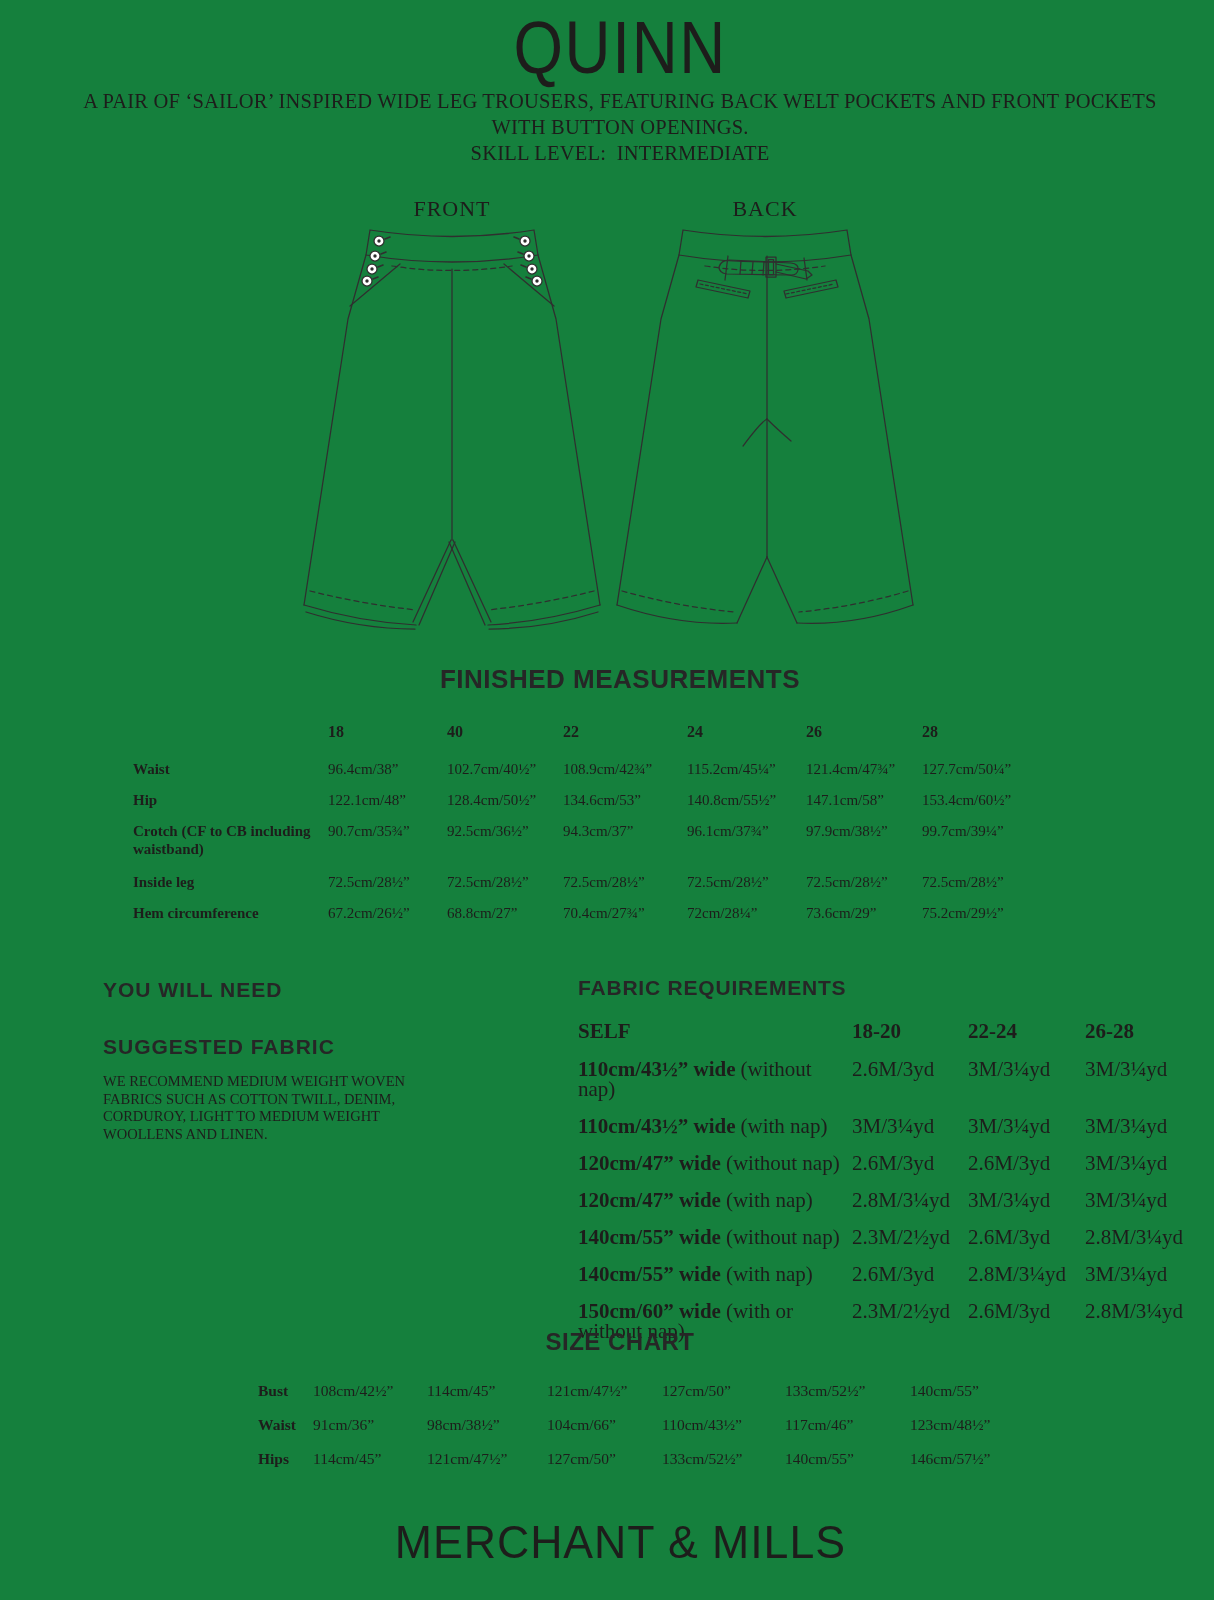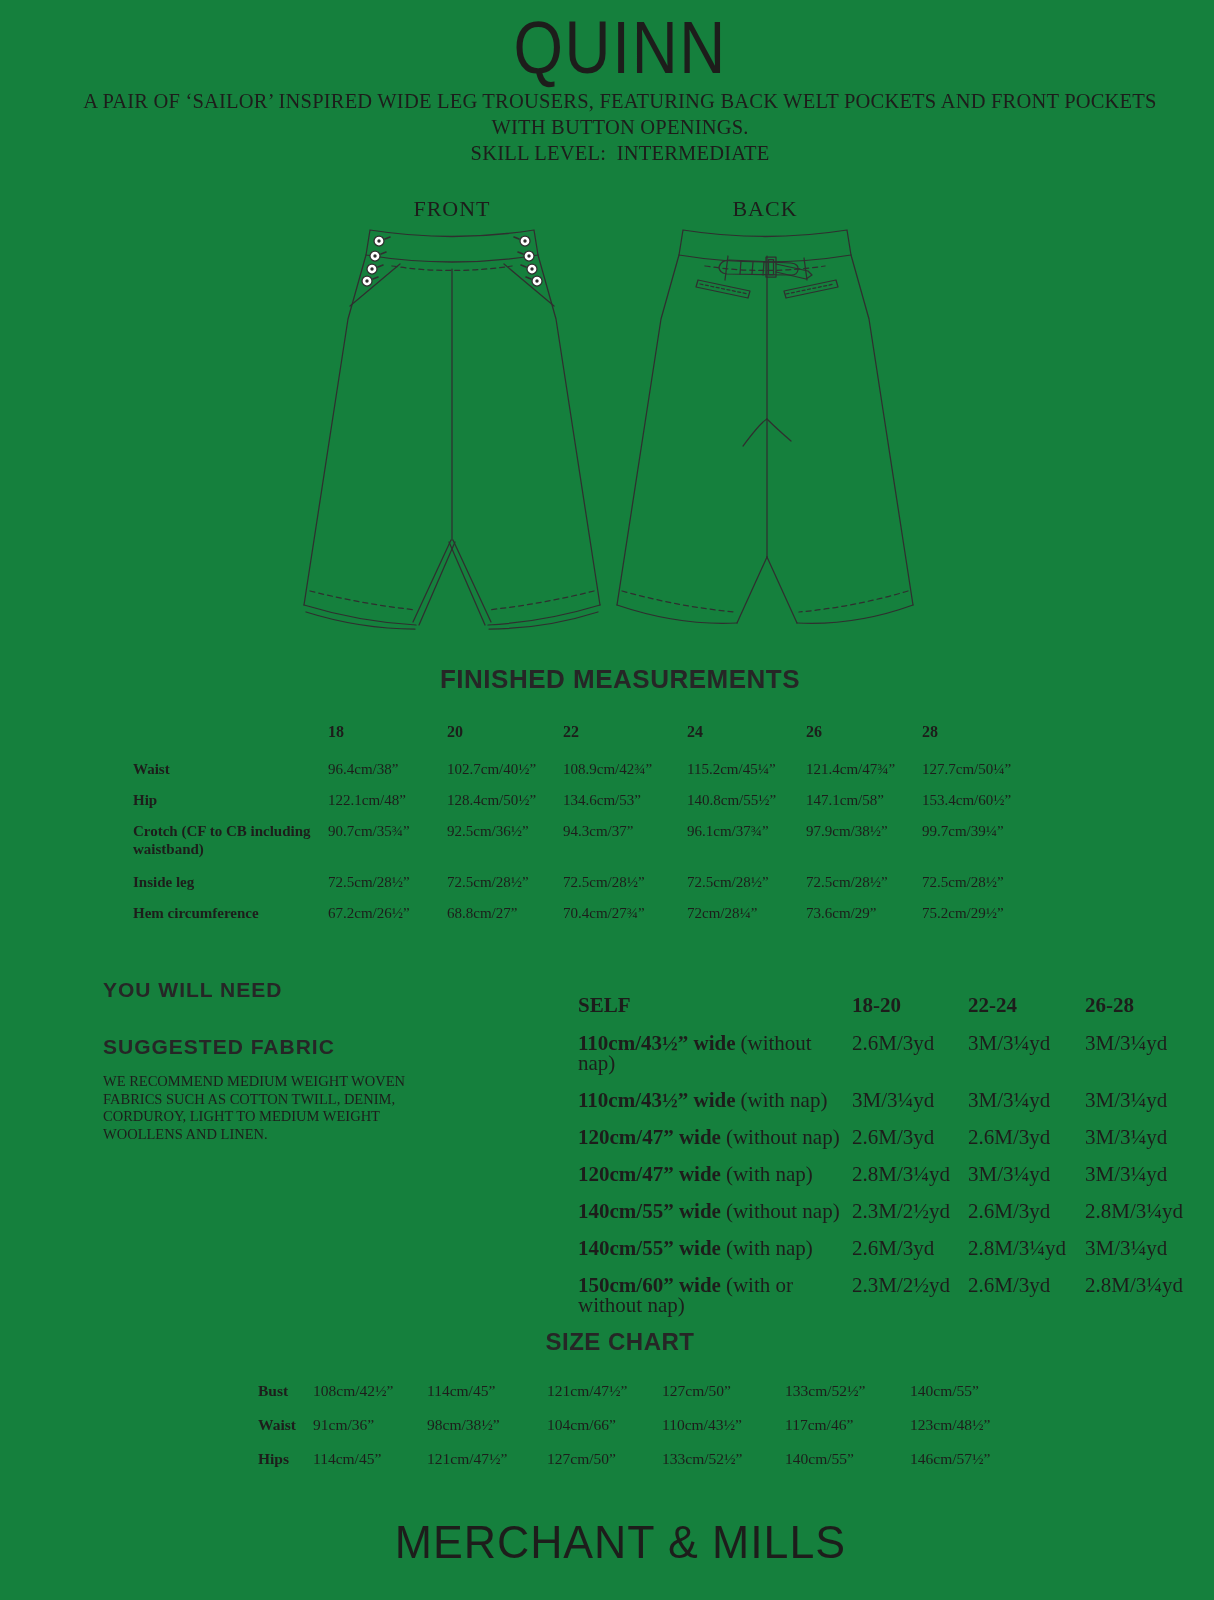--- a/index.html
+++ b/index.html
@@ -156,21 +156,21 @@
       </g>
     </svg>
   </div>
 
   <div class="center fm-title h-sans">FINISHED MEASUREMENTS</div>
 
   <div class="fm-table">
     <div class="fm-row head">
       <div></div>
       <div>18</div>
-      <div>20</div>
+      <div>40</div>
       <div>22</div>
       <div>24</div>
       <div>26</div>
       <div>28</div>
     </div>
     <div class="fm-row">
       <div class="row-label">Waist</div>
       <div>96.4cm/38”</div>
       <div>102.7cm/40½”</div>
       <div>108.9cm/42¾”</div>
@@ -216,20 +216,21 @@
     </div>
   </div>
 
   <div class="left-col">
     <div class="h-sans">YOU WILL NEED</div>
     <div class="h-sans sf-head">SUGGESTED FABRIC</div>
     <div class="sf-text">WE RECOMMEND MEDIUM WEIGHT WOVEN FABRICS SUCH AS COTTON TWILL, DENIM, CORDUROY, LIGHT TO MEDIUM WEIGHT WOOLLENS AND LINEN.</div>
   </div>
 
   <div class="fab-block">
+    <div class="h-sans">FABRIC REQUIREMENTS</div>
     <div class="fab-table">
       <div class="fab-row head">
         <div>SELF</div>
         <div>18-20</div>
         <div>22-24</div>
         <div>26-28</div>
       </div>
       <div class="fab-row">
         <div><span class="b">110cm/43½” wide</span><span class="n">(without nap)</span></div>
         <div>2.6M/3yd</div>

